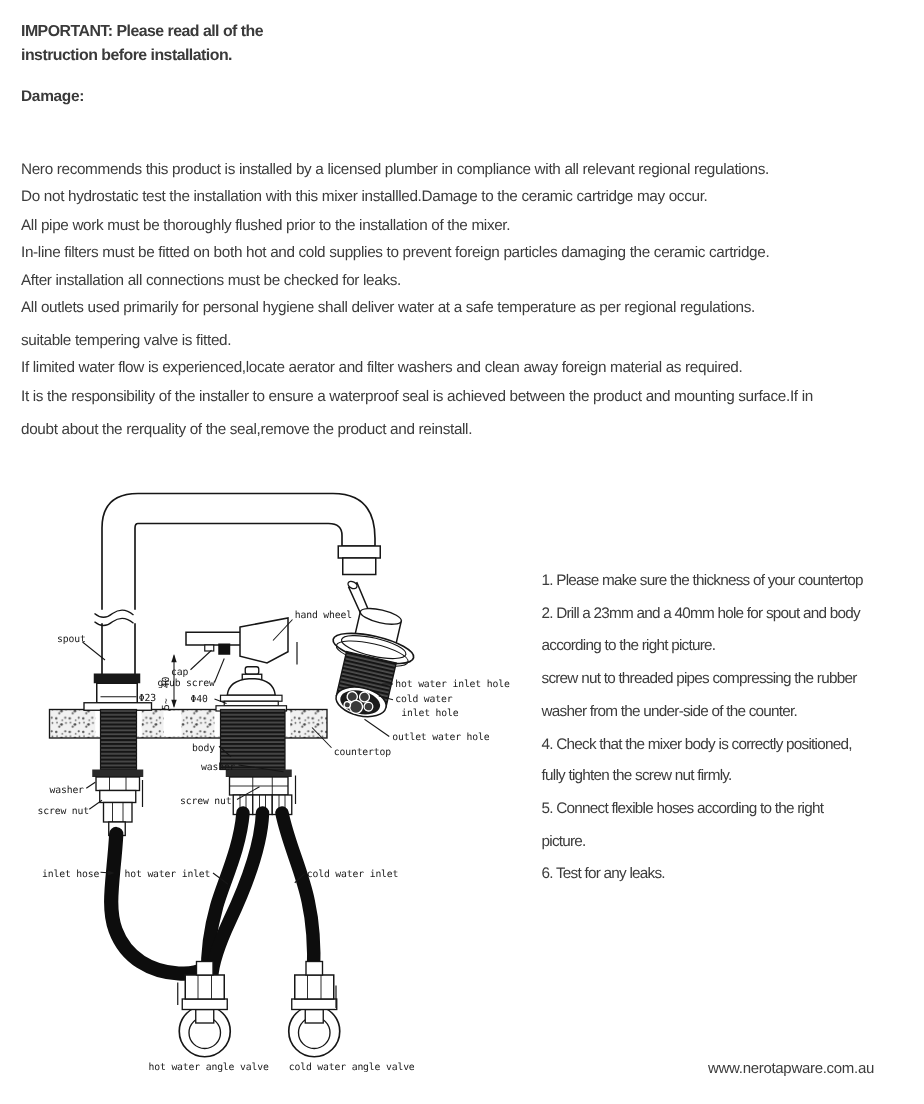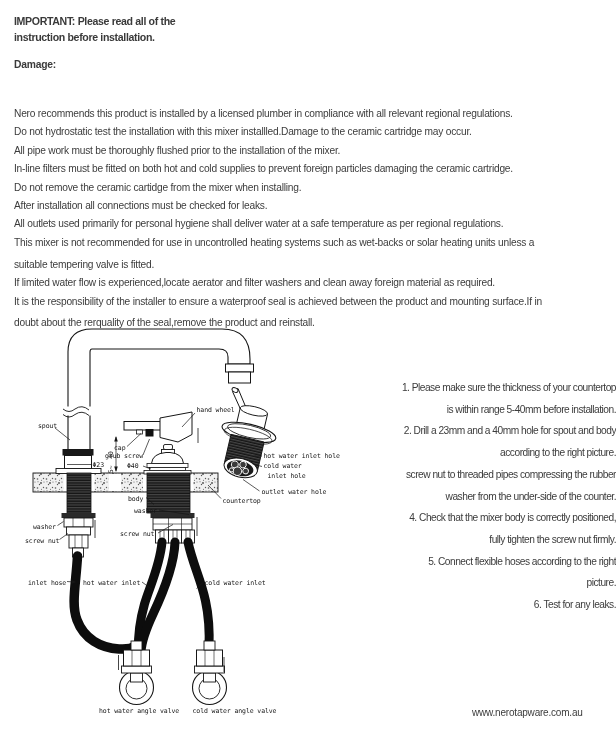--- a/index.html
+++ b/index.html
@@ -19,21 +19,21 @@
     font-size:10.3px;font-weight:bold;letter-spacing:-0.2px;color:#3a3a3a;
   }
   .general{
     position:absolute;left:14px;top:93px;width:600px;
     font-size:10.2px;line-height:18.4px;letter-spacing:-0.22px;margin-top:12px;
   }
   .general .line{white-space:nowrap;}
   .general .wrapgap{margin-top:3.5px;}
   .steps{
     position:absolute;left:361px;top:377px;width:255px;
-    font-size:10.2px;line-height:21.7px;letter-spacing:-0.5px;text-align:right;
+    font-size:10.2px;line-height:21.7px;letter-spacing:-0.5px;
   }
   .steps .line{white-space:nowrap;}
   .footer{
     position:absolute;left:472px;top:707px;
     font-size:10px;letter-spacing:-0.2px;color:#3c3c3c;white-space:nowrap;
   }
   svg.diagram{position:absolute;left:0;top:320px;width:616px;height:416px;}
   svg.diagram .ink{stroke:#161616;fill:none;}
   svg.diagram .wfill{fill:#ffffff;stroke:#161616;}
   svg.diagram .dlabel{
@@ -51,24 +51,22 @@
     <div>instruction before installation.</div>
   </div>
 
   <div class="gen-heading">Damage:</div>
 
   <div class="general">
     <div class="line">Nero recommends this product is installed by a licensed plumber in compliance with all relevant regional regulations.</div>
     <div class="line">Do not hydrostatic test the installation with this mixer installled.Damage to the ceramic cartridge may occur.</div>
     <div class="line">All pipe work must be thoroughly flushed prior to the installation of the mixer.</div>
     <div class="line">In-line filters must be fitted on both hot and cold supplies to prevent foreign particles damaging the ceramic cartridge.</div>
-    <div class="line">Do not remove the ceramic cartidge from the mixer when installing.</div>
     <div class="line">After installation all connections must be checked for leaks.</div>
     <div class="line">All outlets used primarily for personal hygiene shall deliver water at a safe temperature as per regional regulations.</div>
-    <div class="line">This mixer is not recommended for use in uncontrolled heating systems such as wet-backs or solar heating units unless a</div>
     <div class="line wrapgap">suitable tempering valve is fitted.</div>
     <div class="line">If limited water flow is experienced,locate aerator and filter washers and clean away foreign material as required.</div>
     <div class="line">It is the responsibility of the installer to ensure a waterproof seal is achieved between the product and mounting surface.If in</div>
     <div class="line wrapgap">doubt about the rerquality of the seal,remove the product and reinstall.</div>
   </div>
 
   <svg class="diagram" viewBox="0 320 616 416">
     <defs>
       <pattern id="stip" width="9" height="9" patternUnits="userSpaceOnUse">
         <rect width="9" height="9" fill="#f1f1f1"></rect>
@@ -266,21 +264,20 @@
       <text class="dlabel" x="28" y="584.5">inlet hose</text>
       <text class="dlabel" x="83" y="584.5">hot water inlet</text>
       <text class="dlabel" x="204.5" y="584.5">cold water inlet</text>
       <text class="dlabel" x="99" y="713">hot water angle valve</text>
       <text class="dlabel" x="192.5" y="713">cold water angle valve</text>
     </g>
   </svg>
 
   <div class="steps">
     <div class="line">1. Please make sure the thickness of your countertop</div>
-    <div class="line">is within range 5-40mm before installation.</div>
     <div class="line">2. Drill a 23mm and a 40mm hole for spout and body</div>
     <div class="line">according to the right picture.</div>
     <div class="line">screw nut to threaded pipes compressing the rubber</div>
     <div class="line">washer from the under-side of the counter.</div>
     <div class="line">4. Check that the mixer body is correctly positioned,</div>
     <div class="line">fully tighten the screw nut firmly.</div>
     <div class="line">5. Connect flexible hoses according to the right</div>
     <div class="line">picture.</div>
     <div class="line">6. Test for any leaks.</div>
   </div>

